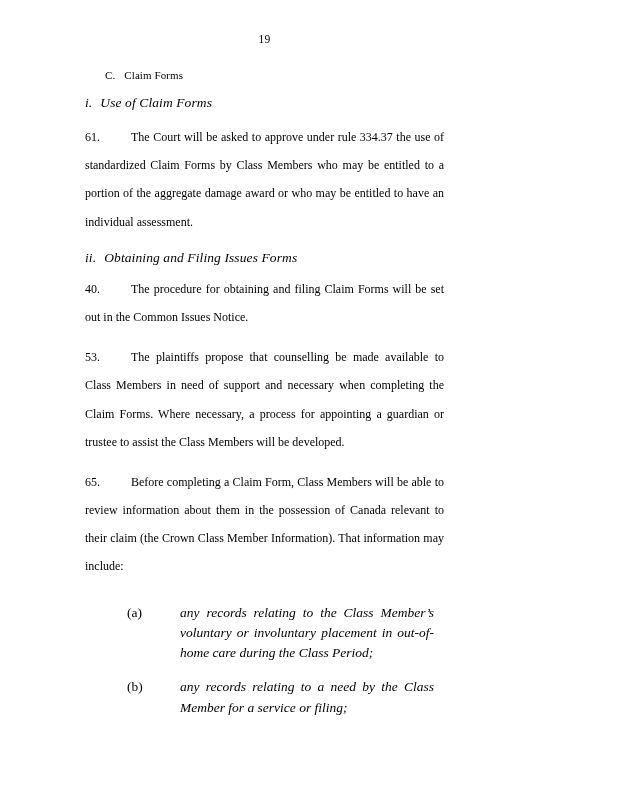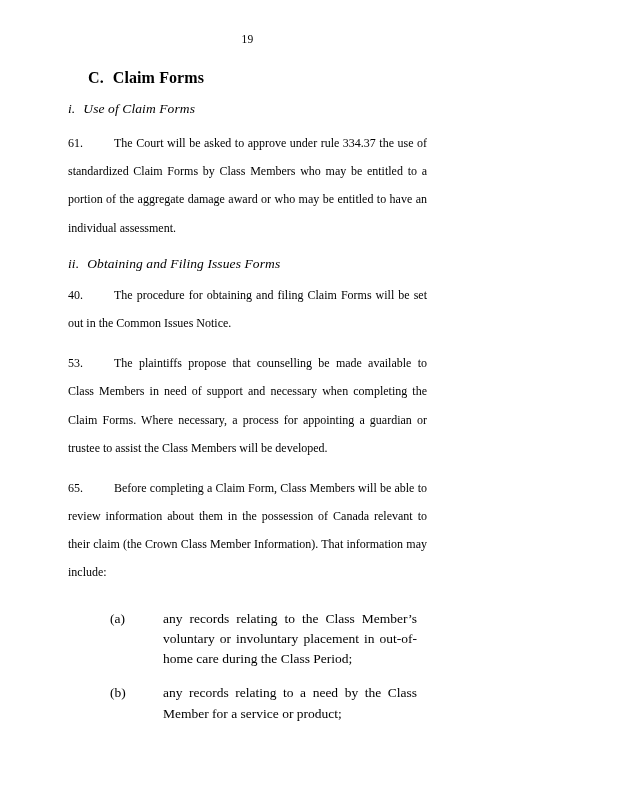--- a/index.html
+++ b/index.html
@@ -13,30 +13,31 @@
     font-family: "Liberation Serif", serif;
     color: #000000;
     overflow: hidden;
   }
   .page {
     position: relative;
     width: 493px;
     height: 807px;
     box-sizing: border-box;
     padding: 0 66px 0 68px;
+    margin-left: 17px;
   }
   .page-number {
     text-align: center;
     font-size: 11.5px;
     padding-top: 33px;
     letter-spacing: 0.2px;
   }
   .heading-c {
-    font-weight: bold;
-    font-size: 16px;
+    font-weight: normal;
+    font-size: 11px;
     margin-top: 24px;
     margin-left: 20px;
     letter-spacing: 0.1px;
   }
   .heading-c .label {
     margin-right: 9px;
   }
   .subheading {
     font-weight: normal;
     font-style: italic;
@@ -71,20 +72,21 @@
     padding-left: 42px;
   }
   .list-item .marker {
     width: 53px;
     flex: 0 0 53px;
   }
   .list-item .text {
     flex: 1;
     text-align: justify;
     padding-right: 10px;
+    font-style: italic;
   }
 </style>
 </head>
 <body>
 
 <div class="page">
 
   <div class="page-number">19</div>
 
   <div class="heading-c">
@@ -116,18 +118,18 @@
     <span class="pnum">65.</span><span>Before completing a Claim Form, Class Members will be able to review information about them in the possession of Canada relevant to their claim (the Crown Class Member Information). That information may include:</span>
   </div>
 
   <div class="list">
     <div class="list-item">
       <span class="marker">(a)</span>
       <span class="text">any records relating to the Class Member’s voluntary or involuntary placement in out-of-home care during the Class Period;</span>
     </div>
     <div class="list-item">
       <span class="marker">(b)</span>
-      <span class="text">any records relating to a need by the Class Member for a service or product;</span>
+      <span class="text">any records relating to a need by the Class Member for a service or filing;</span>
     </div>
 
   </div>
 
 </div>
 
 </body></html>

